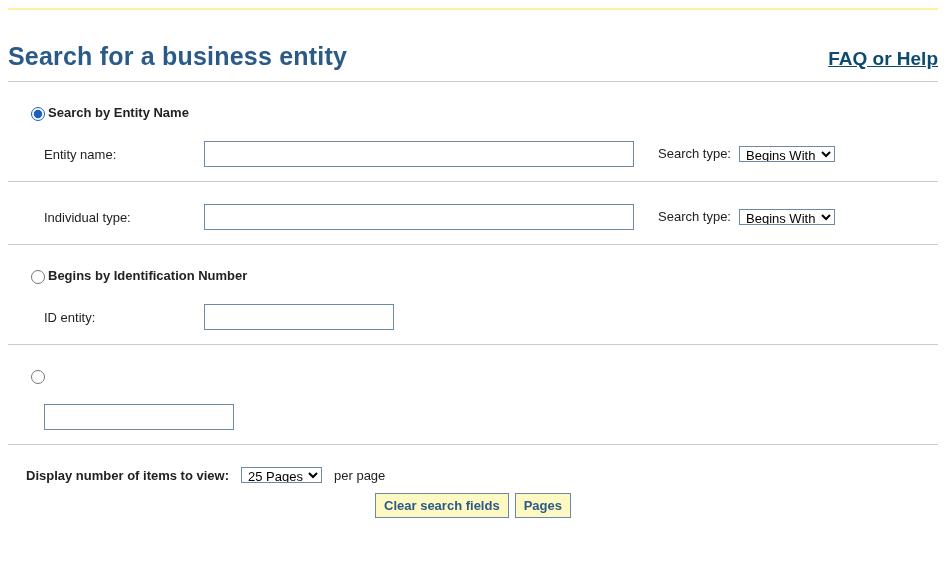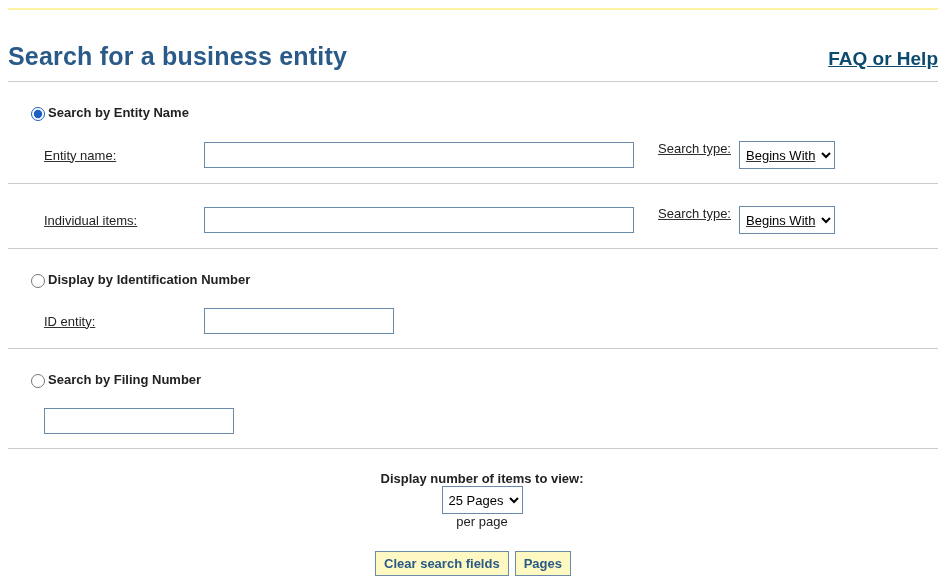--- a/index.html
+++ b/index.html
@@ -54,21 +54,20 @@
   }
   .section-head input[type="radio"] {
     accent-color: #1b5fbf;
     width: 14px;
     height: 14px;
   }
   .section-body {
     display: flex;
     align-items: center;
     padding-left: 18px;
-    text-decoration: underline;
   }
   .field-label {
     width: 160px;
     color: #222;
   }
   .text-input {
     border: 1px solid #6b8aa8;
     height: 24px;
     padding: 0 4px;
     font-family: inherit;
@@ -81,40 +80,39 @@
     display: flex;
     align-items: flex-start;
     gap: 8px;
     margin-left: 24px;
   }
   .searchtype-label {
     color: #222;
   }
   select {
     border: 1px solid #6b8aa8;
-    height: 28px;
+    height: 16px;
     font-family: inherit;
     font-size: 13px;
     background: #fff;
     padding: 0 2px;
   }
   .hr {
     border: none;
     border-top: 1px solid #ccc;
     margin: 0 0 22px 0;
   }
   .display-row {
     display: flex;
     align-items: center;
-    gap: 0;
+    gap: 12px;
     font-weight: bold;
     color: #222;
     padding: 0 0 0 18px;
-    margin-bottom: 22px;
-    flex-direction: column;
+    margin-bottom: 10px;
   }
   .display-row .suffix {
     font-weight: normal;
   }
   .button-row {
     display: flex;
     gap: 6px;
     justify-content: center;
   }
   .btn {
@@ -152,48 +150,47 @@
         <select>
           <option>Begins With</option>
         </select>
       </div>
     </div>
   </div>
   <hr class="hr">
 
   <div class="section">
     <div class="section-body">
-      <div class="field-label">Individual items:</div>
+      <div class="field-label">Individual type:</div>
       <input type="text" class="text-input wide" style="">
       <div class="searchtype-wrap">
         <span class="searchtype-label">Search type:</span>
         <select>
           <option>Begins With</option>
         </select>
       </div>
     </div>
   </div>
   <hr class="hr">
 
   <div class="section">
     <label class="section-head">
       <input type="radio" name="searchby" style="">
-      <span>Display by Identification Number</span>
+      <span>Begins by Identification Number</span>
     </label>
     <div class="section-body">
       <div class="field-label">ID entity:</div>
       <input type="text" class="text-input narrow" style="">
     </div>
   </div>
   <hr class="hr">
 
   <div class="section">
     <label class="section-head">
       <input type="radio" name="searchby" style="">
-      <span>Search by Filing Number</span>
     </label>
     <div class="section-body">
       <input type="text" class="text-input narrow" style="">
     </div>
   </div>
   <hr class="hr">
 
   <div class="display-row">
     <span>Display number of items to view:</span>
     <select>

